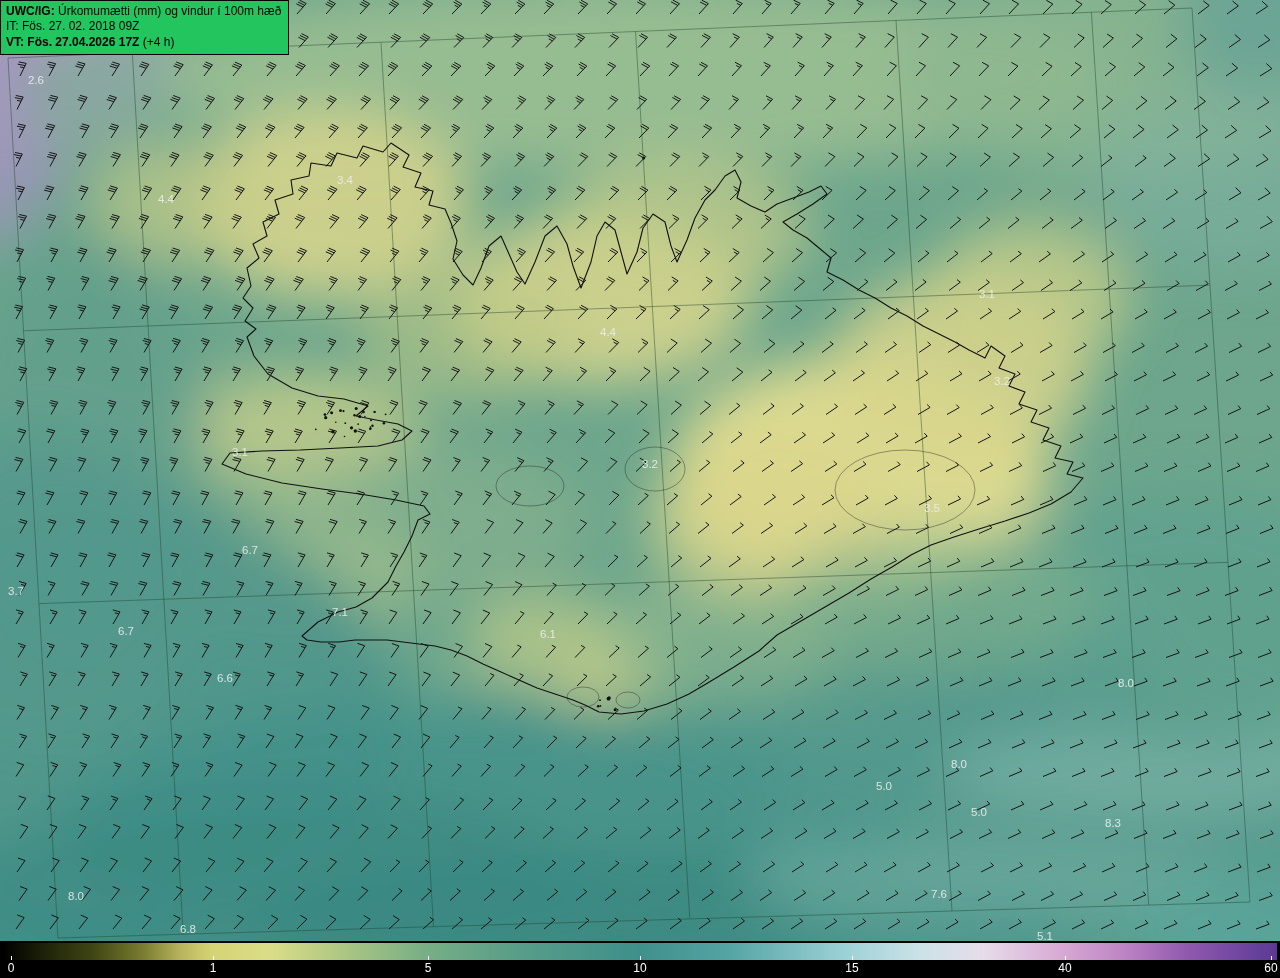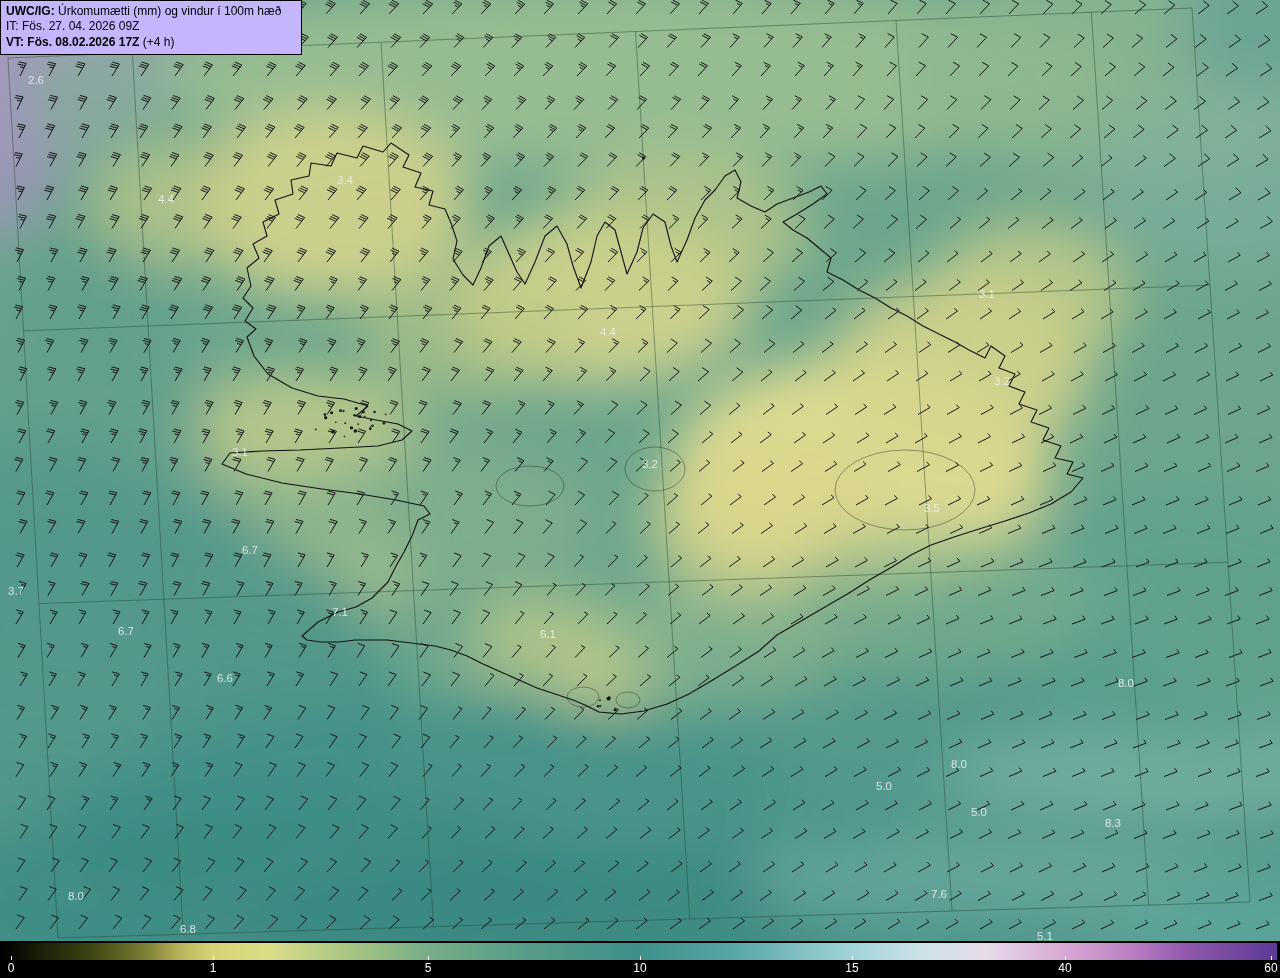--- a/index.html
+++ b/index.html
@@ -1,20 +1,20 @@
 <!DOCTYPE html>
 <html><head>
 <meta charset="utf-8">
 <style>
   html,body{margin:0;padding:0;background:#000;}
   .stage{position:relative;width:1280px;height:978px;overflow:hidden;background:#6da68d;
          font-family:"Liberation Sans",sans-serif;}
   #map-svg{position:absolute;left:0;top:0;}
-  .titlebox{position:absolute;left:0;top:0;background:#c4b5fd;border:1px solid #000;
-            padding:3px 20px 4px 5px;font-size:12px;line-height:1.28;color:#000;z-index:5;}
+  .titlebox{position:absolute;left:0;top:0;background:#22c55e;border:1px solid #000;
+            padding:3px 7px 4px 5px;font-size:12px;line-height:1.28;color:#000;z-index:5;}
   .titlebox b{font-weight:bold;}
   .colorbar{position:absolute;left:0;top:941px;width:1280px;height:37px;background:#000;z-index:6;}
   #cb-gradient{position:absolute;left:3px;right:3px;top:2px;height:17px;}
   #cb-ticks{position:absolute;left:3px;right:3px;top:19px;height:16px;}
   .cb-tick{position:absolute;top:1px;color:#fff;font-size:12px;transform:translateX(-50%);}
   .cb-mark{position:absolute;top:-4px;width:1px;height:4px;background:#fff;}
   .maplabel{fill:#eeeeee;opacity:.88;font-size:11.5px;}
 </style>
 </head>
 <body>
@@ -137,22 +137,22 @@
         <text x="1113" y="827" class="maplabel" text-anchor="middle" font-family="&quot;Liberation Sans&quot;,sans-serif">8.3</text>
         <text x="76" y="900" class="maplabel" text-anchor="middle" font-family="&quot;Liberation Sans&quot;,sans-serif">8.0</text>
         <text x="939" y="898" class="maplabel" text-anchor="middle" font-family="&quot;Liberation Sans&quot;,sans-serif">7.6</text>
         <text x="188" y="933" class="maplabel" text-anchor="middle" font-family="&quot;Liberation Sans&quot;,sans-serif">6.8</text>
         <text x="1045" y="940" class="maplabel" text-anchor="middle" font-family="&quot;Liberation Sans&quot;,sans-serif">5.1</text>
       </g>
   </svg>
 
   <div class="titlebox">
     <div><b>UWC/IG:</b><span> Úrkomumætti (mm) og vindur í 100m hæð</span></div>
-    <div>IT: Fös. 27. 04. 2026 09Z</div>
-    <div><b>VT: Fös. 08.02.2026 17Z</b><span> (+4 h)</span></div>
+    <div>IT: Fös. 27. 02. 2018 09Z</div>
+    <div><b>VT: Fös. 27.04.2026 17Z</b><span> (+4 h)</span></div>
   </div>
 
   <div class="colorbar">
     <div id="cb-gradient" style="background: linear-gradient(to right, rgb(0, 0, 0) 0%, rgb(28, 32, 8) 3%, rgb(63, 69, 20) 7%, rgb(122, 124, 48) 11%, rgb(184, 181, 94) 14%, rgb(214, 211, 117) 16.4%, rgb(218, 221, 136) 21%, rgb(178, 201, 131) 26%, rgb(119, 174, 133) 33.2%, rgb(86, 156, 137) 41%, rgb(63, 144, 139) 49.8%, rgb(84, 164, 164) 57%, rgb(158, 210, 216) 66.3%, rgb(203, 226, 231) 72%, rgb(230, 220, 234) 77%, rgb(216, 171, 212) 82.9%, rgb(189, 132, 196) 88%, rgb(144, 88, 174) 93%, rgb(90, 58, 150) 100%);"></div>
     <div id="cb-ticks">
         <div class="cb-mark" style="left: 8px;"></div>
         <span class="cb-tick" style="left: 8px;">0</span>
         <div class="cb-mark" style="left: 210px;"></div>
         <span class="cb-tick" style="left: 210px;">1</span>
         <div class="cb-mark" style="left: 425px;"></div>

